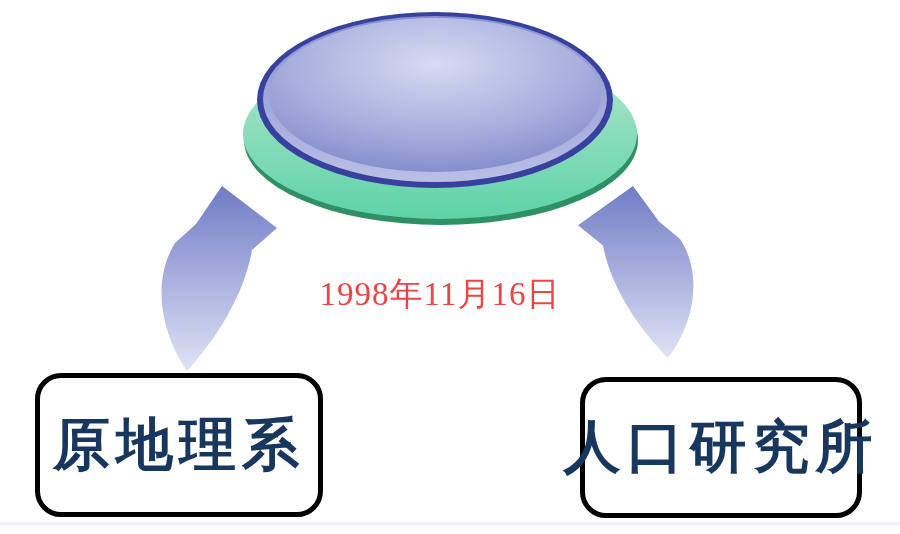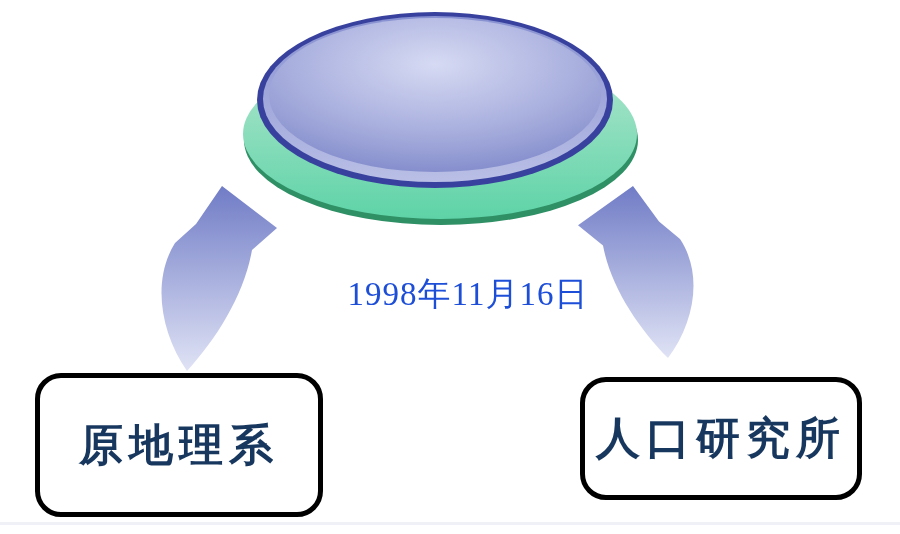--- a/index.html
+++ b/index.html
@@ -9,31 +9,31 @@
   }
   .shapes{position:absolute;left:0;top:0;}
   .ellipse-title{
     position:absolute;left:448px;top:86px;transform:translate(-50%,-50%);
     font-size:34px;font-weight:bold;letter-spacing:3px;white-space:nowrap;
     color:#E80000;text-shadow:1px 2px 1px rgba(130,0,0,0.45);
   }
   .date-text{
     position:absolute;left:440px;top:294px;transform:translate(-50%,-50%);
     font-family:"Liberation Serif",serif;font-size:33px;font-weight:500;
-    letter-spacing:1px;color:#1d4ed8;white-space:nowrap;margin-left:28px;
+    letter-spacing:1px;color:#ef4444;white-space:nowrap;
   }
   .node-box{
     position:absolute;background:#ffffff;border:5px solid #000000;
     border-radius:26px;display:flex;align-items:center;justify-content:center;
     box-sizing:border-box;
   }
   .node-box.left{left:35px;top:373px;width:288px;height:144px;}
-  .node-box.right{left:580px;top:377px;width:282px;height:123px;}
+  .node-box.right{left:580px;top:377px;width:282px;height:141px;}
   .node-label{
-    font-size:44px;font-weight:bold;letter-spacing:6px;color:#17375E;
+    font-size:57px;font-weight:bold;letter-spacing:6px;color:#17375E;
     white-space:nowrap;
   }
   .slide-edge-line{
     position:absolute;left:0;top:522px;width:900px;height:3px;
     background:#f0f1f6;
   }
 </style>
 </head>
 <body>
 

